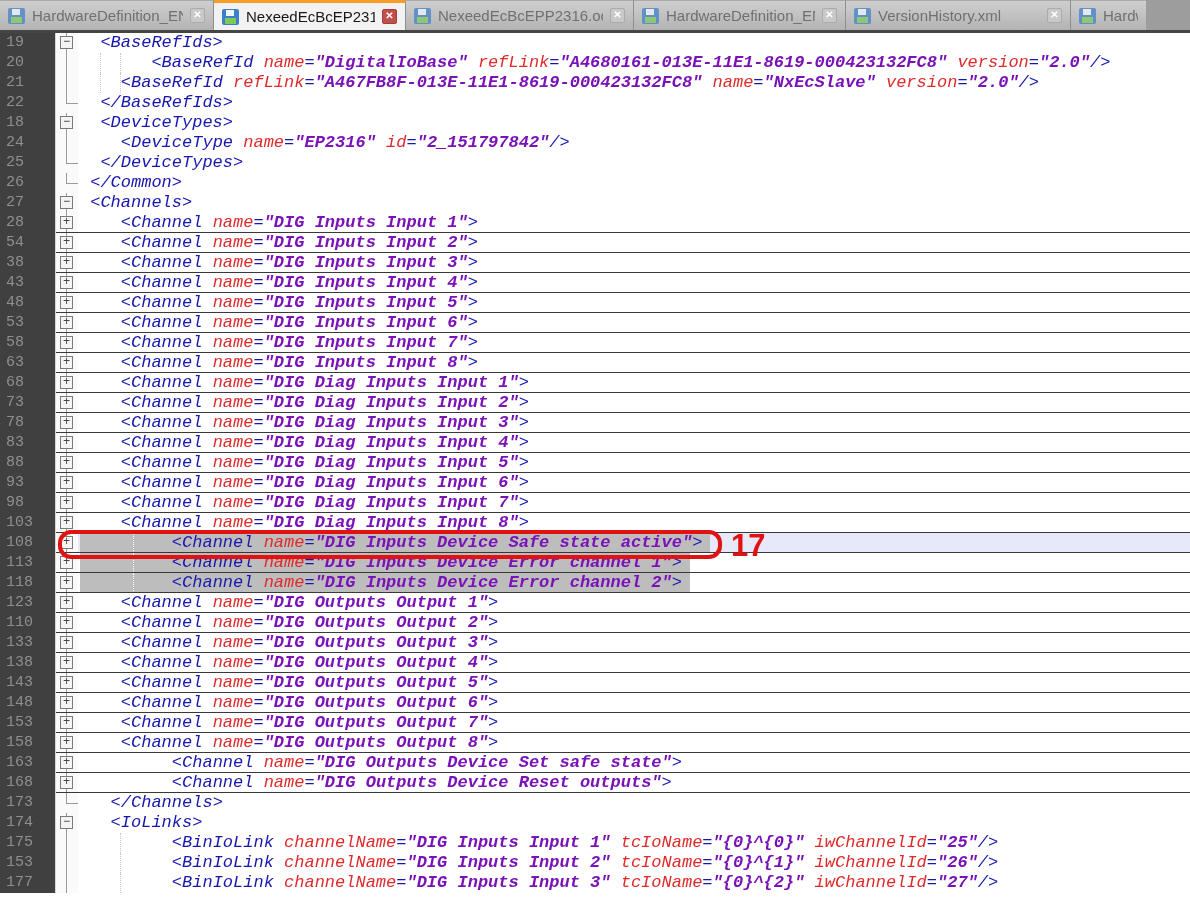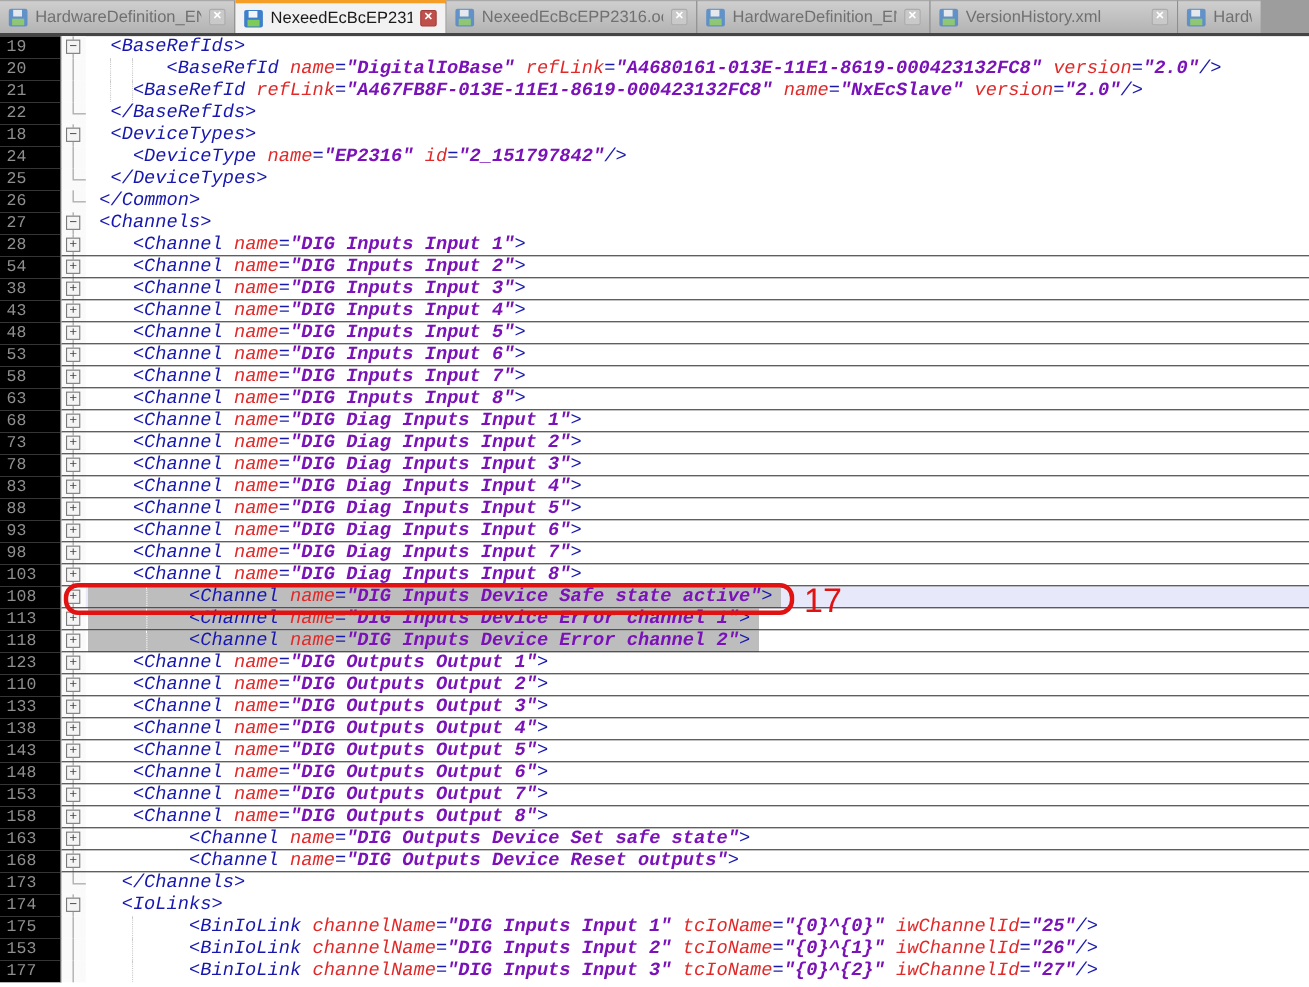--- a/index.html
+++ b/index.html
@@ -26,21 +26,21 @@
   .tab:not(.active) .floppy { opacity:.72; }
   .tab-close { margin-left:auto; flex:none; width:15px; height:15px; border-radius:2px;
                background:#c9c9c9; border:1px solid #ababab; color:#fff; font-size:10px;
                font-weight:bold; line-height:12px; text-align:center; cursor:pointer; }
   .tab.active .tab-close { background:#c0504a; border-color:#a03f3a; }
 
   
   .editor { position:relative; height:864px; background:#fff;
             font-family:"Liberation Mono","DejaVu Sans Mono",monospace; }
   .row { position:relative; height:20px; display:flex; }
-  .num { flex:none; width:56px; background:#000000; border-right:1px solid #d6d6d6;
+  .num { flex:none; width:56px; background:#404040; border-right:1px solid #d6d6d6;
          color:#8f8f8f; font-size:15px; line-height:20px; padding-left:6px; }
   .fold { flex:none; width:22px; position:relative; background:#fafafa; }
   .vline { position:absolute; left:10px; top:0; bottom:0; width:1px; background:#9b9b9b; }
   .fold.tick .vline { bottom:auto; height:10px; }
   .hstub { position:absolute; left:10px; top:10px; width:12px; height:1px; background:#9b9b9b; }
   .fbox { position:absolute; left:4px; top:3px; width:13px; height:13px; background:#f4f4f4;
           border:1px solid #7a7a7a; color:#444; font-size:12px; line-height:11px;
           text-align:center; cursor:pointer; z-index:2; }
   .code { flex:1 1 auto; position:relative; font-size:17px; line-height:20px;
           white-space:pre; color:#222; overflow:hidden; }
@@ -53,21 +53,21 @@
   .sel::before { content:""; position:absolute; left:53px; top:0; bottom:0; border-left:1px dotted #fff; }
   .underline { position:absolute; left:56px; right:0; bottom:0; height:1px; background:#383838; z-index:3; }
   .row.g2 .code::before { content:""; position:absolute; left:22px; top:0; bottom:0; border-left:1px dotted #c9c9c9; }
   .row.g2 .code::after,
   .row.g1 .code::after { content:""; position:absolute; left:42px; top:0; bottom:0; border-left:1px dotted #c9c9c9; }
 
   
   .anno-box { position:absolute; left:58px; top:497px; width:664px; height:29px;
               border:4px solid #e01212; border-radius:13px; z-index:5; pointer-events:none; }
   .anno-num { position:absolute; left:731px; top:495px; z-index:5; color:#e01212;
-              font-family:"Liberation Sans",sans-serif; font-size:31px; font-weight:normal; }
+              font-family:"Liberation Sans",sans-serif; font-size:31px; font-weight:bold; }
 </style>
 </head>
 <body>
 
 <div class="tab-bar">
     <div class="tab">
       <span class="floppy"></span>
       <span class="tab-label">HardwareDefinition_EN.xml</span>
       <span class="tab-close">✕</span>
     </div>

